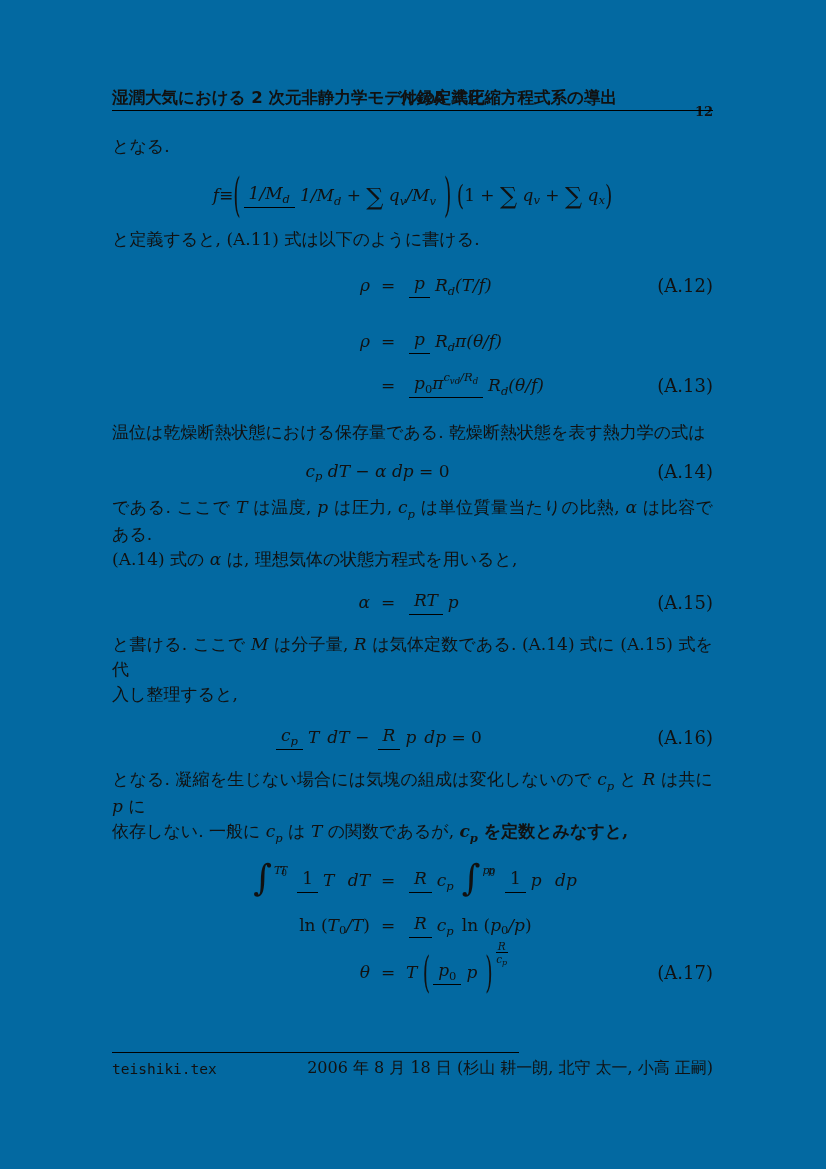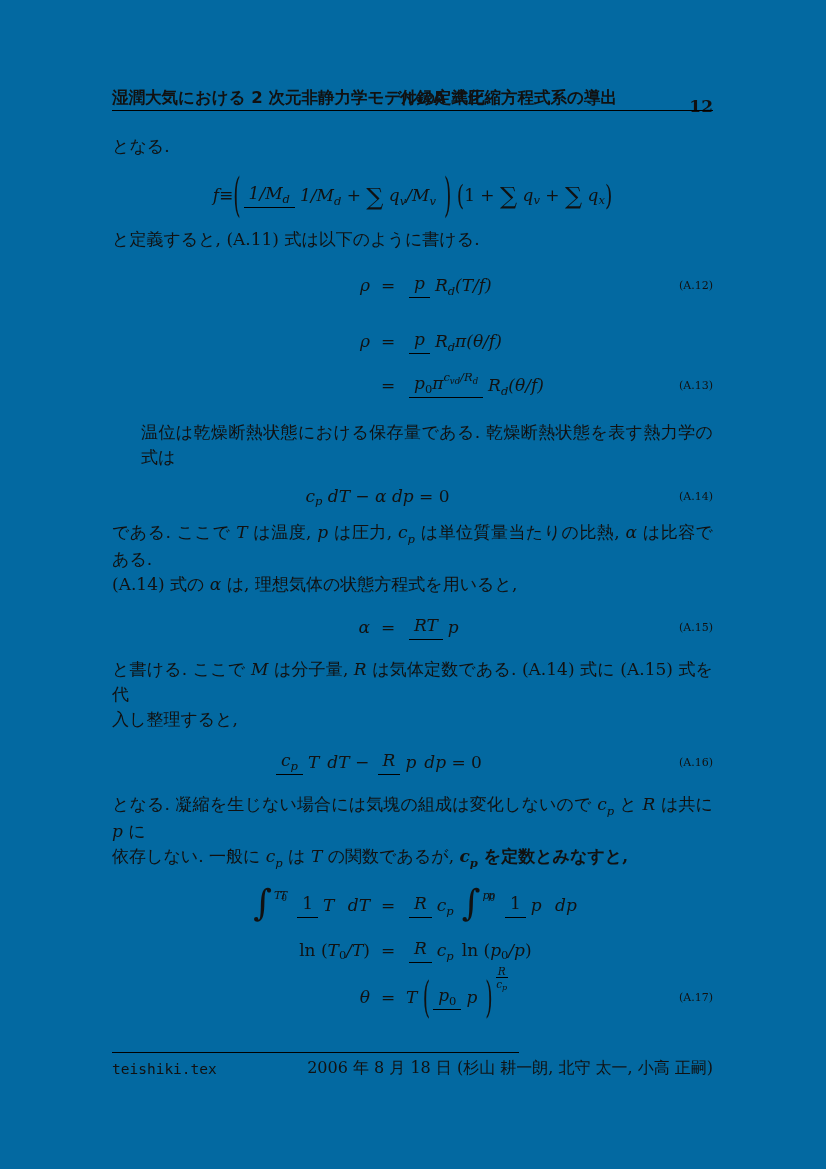--- a/index.html
+++ b/index.html
@@ -8,22 +8,22 @@
     font-family:"DejaVu Serif","Liberation Serif",serif;color:#111;
     overflow:hidden;margin:0 auto;
   }
   
   .header{position:absolute;top:88px;left:112px;width:601px;height:22px;}
   .rh{position:absolute;top:0;white-space:nowrap;
       font-family:"DejaVu Sans","Liberation Sans",sans-serif;
       font-weight:bold;font-size:16.5px;line-height:20px;color:#111;}
   .rh-left{left:0;}
   .rh-right{left:288px;}
-  .rh-page{position:absolute;right:0;top:8px;font-family:"DejaVu Serif",serif;
-           font-weight:bold;font-size:17px;}
+  .rh-page{position:absolute;right:0;top:16px;font-family:"DejaVu Serif",serif;
+           font-weight:bold;font-size:13px;}
   .header-rule{position:absolute;top:110px;left:112px;width:601px;height:0;
                border-top:1.2px solid #000;}
   
   .main{position:absolute;top:134px;left:112px;width:601px;font-size:17px;line-height:25px;}
   .para{margin:0;text-align:justify;}
   .m{font-style:italic;}
   .b{font-weight:bold;}
   
   .mi{font-style:italic;}
   .mo{font-style:normal;}
@@ -56,28 +56,28 @@
   .disp span{white-space:pre;}
   .dispc{display:flex;align-items:center;justify-content:center;position:relative;}
   .dispc span{white-space:pre;}
   .cbody{display:flex;align-items:center;transform:translateX(-35px);}
   .eqnarr{position:relative;}
   .eline{position:relative;display:grid;grid-template-columns:258px 36px auto;align-items:center;}
   .eline span{white-space:pre;}
   .el{display:flex;align-items:center;justify-content:flex-end;}
   .erel{display:flex;align-items:center;justify-content:center;font-style:normal;}
   .er{display:flex;align-items:center;justify-content:flex-start;}
-  .etag{position:absolute;right:0;top:50%;transform:translateY(-50%);font-style:normal;font-size:11px;}
+  .etag{position:absolute;right:0;top:50%;transform:translateY(-50%);font-style:normal;font-size:18px;}
   
   .h-eqf{margin-top:10px;min-height:52px;}
   .h-eq12{margin-top:8px;min-height:50px;}
   .h-eq13a{min-height:46px;}
   .h-eq13b{min-height:42px;}
   .mt6{margin-top:6px;} .mt8{margin-top:8px;} .mt10{margin-top:10px;}
-  .mt12{margin-top:12px;} .mt14{margin-top:14px;margin-left:29px;}
+  .mt12{margin-top:12px;} .mt14{margin-top:14px;}
   .h-eq14{min-height:32px;}
   .h-eq15{min-height:44px;}
   .h-eq16{min-height:44px;}
   .h-eq17a{min-height:48px;}
   .h-eq17b{min-height:42px;}
   .h-eq17c{min-height:52px;}
   
   .footer-rule{position:absolute;top:1052px;left:112px;width:407px;height:0;border-top:1.1px solid #000;}
   .footer{position:absolute;top:1058px;left:112px;width:601px;height:24px;}
   .f-left{position:absolute;left:0;top:3px;font-family:"DejaVu Sans Mono","Liberation Mono",monospace;font-size:14.5px;}

